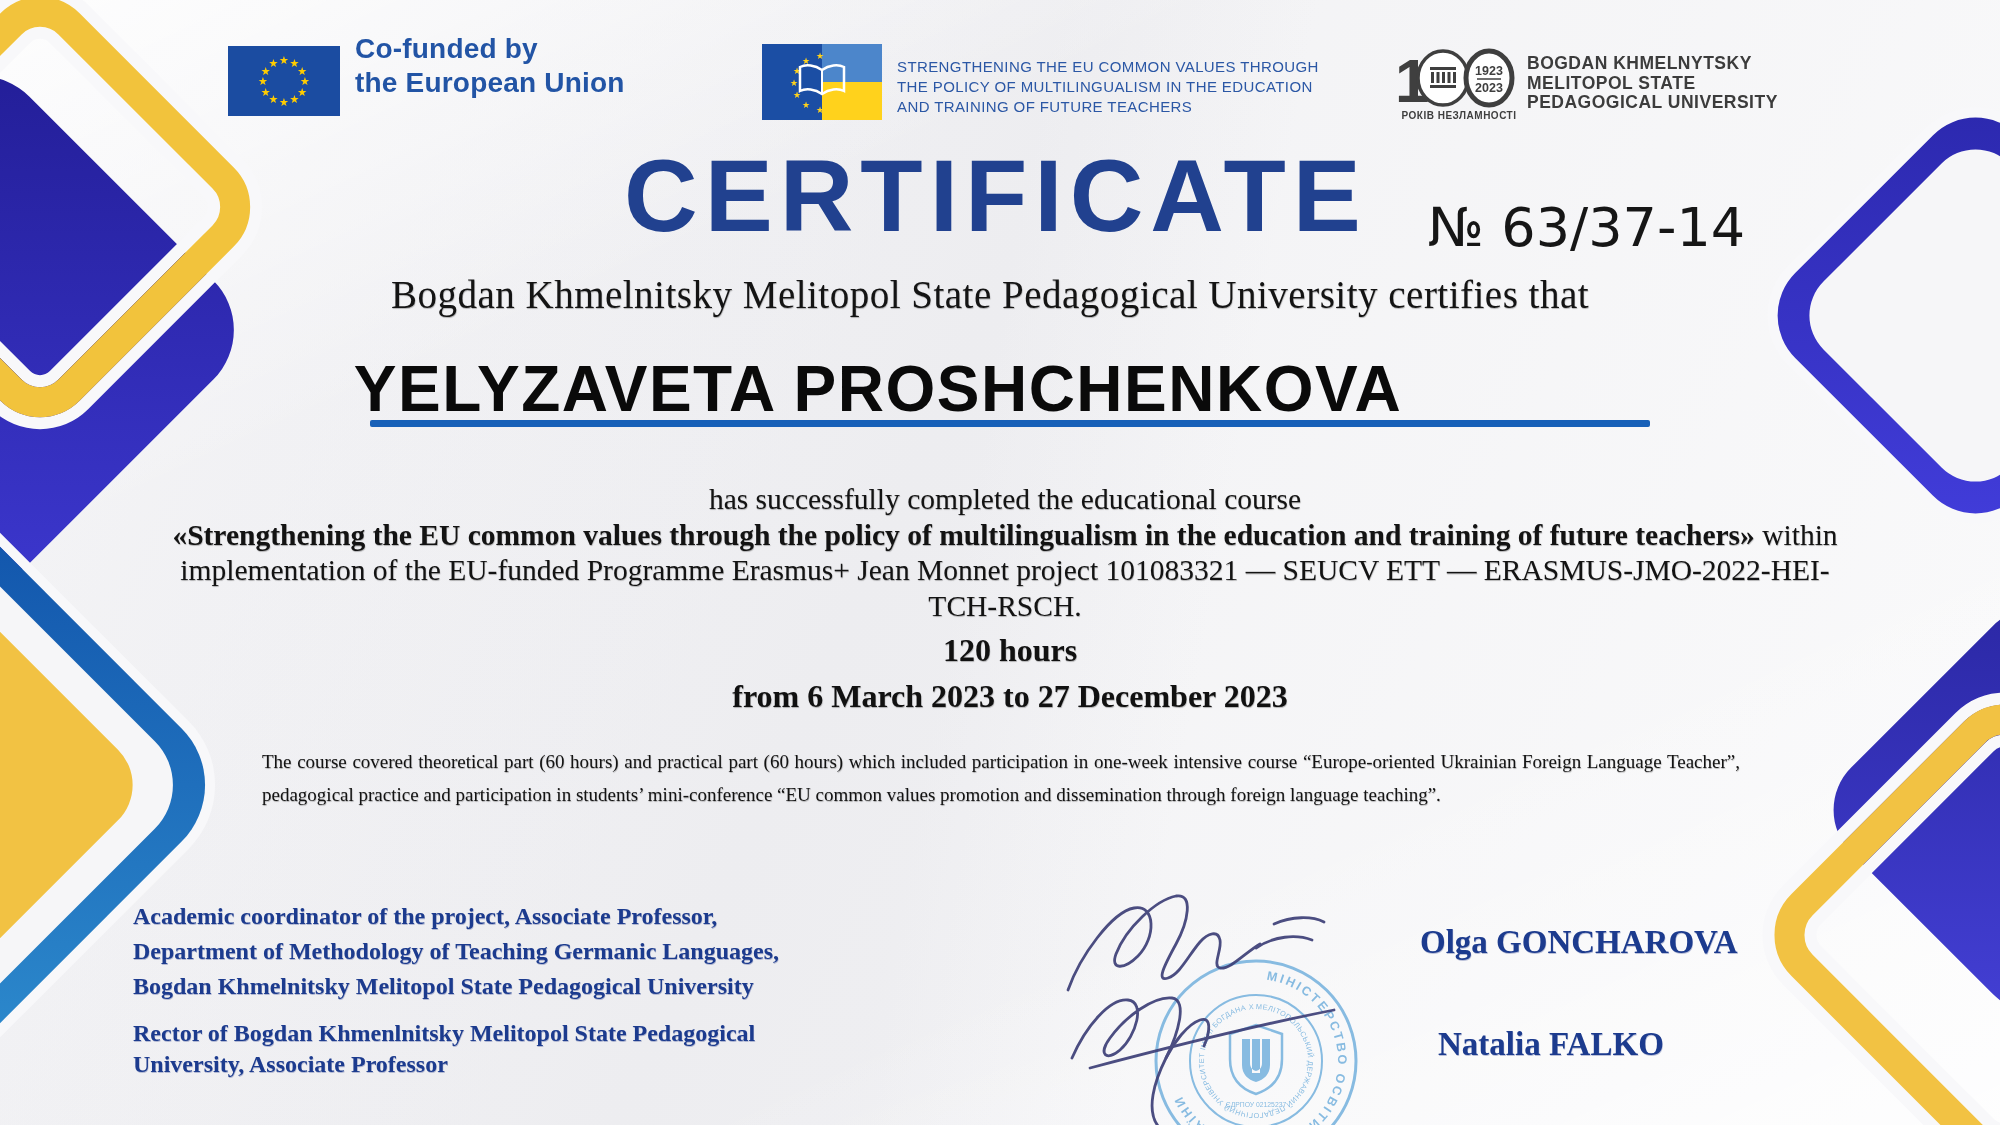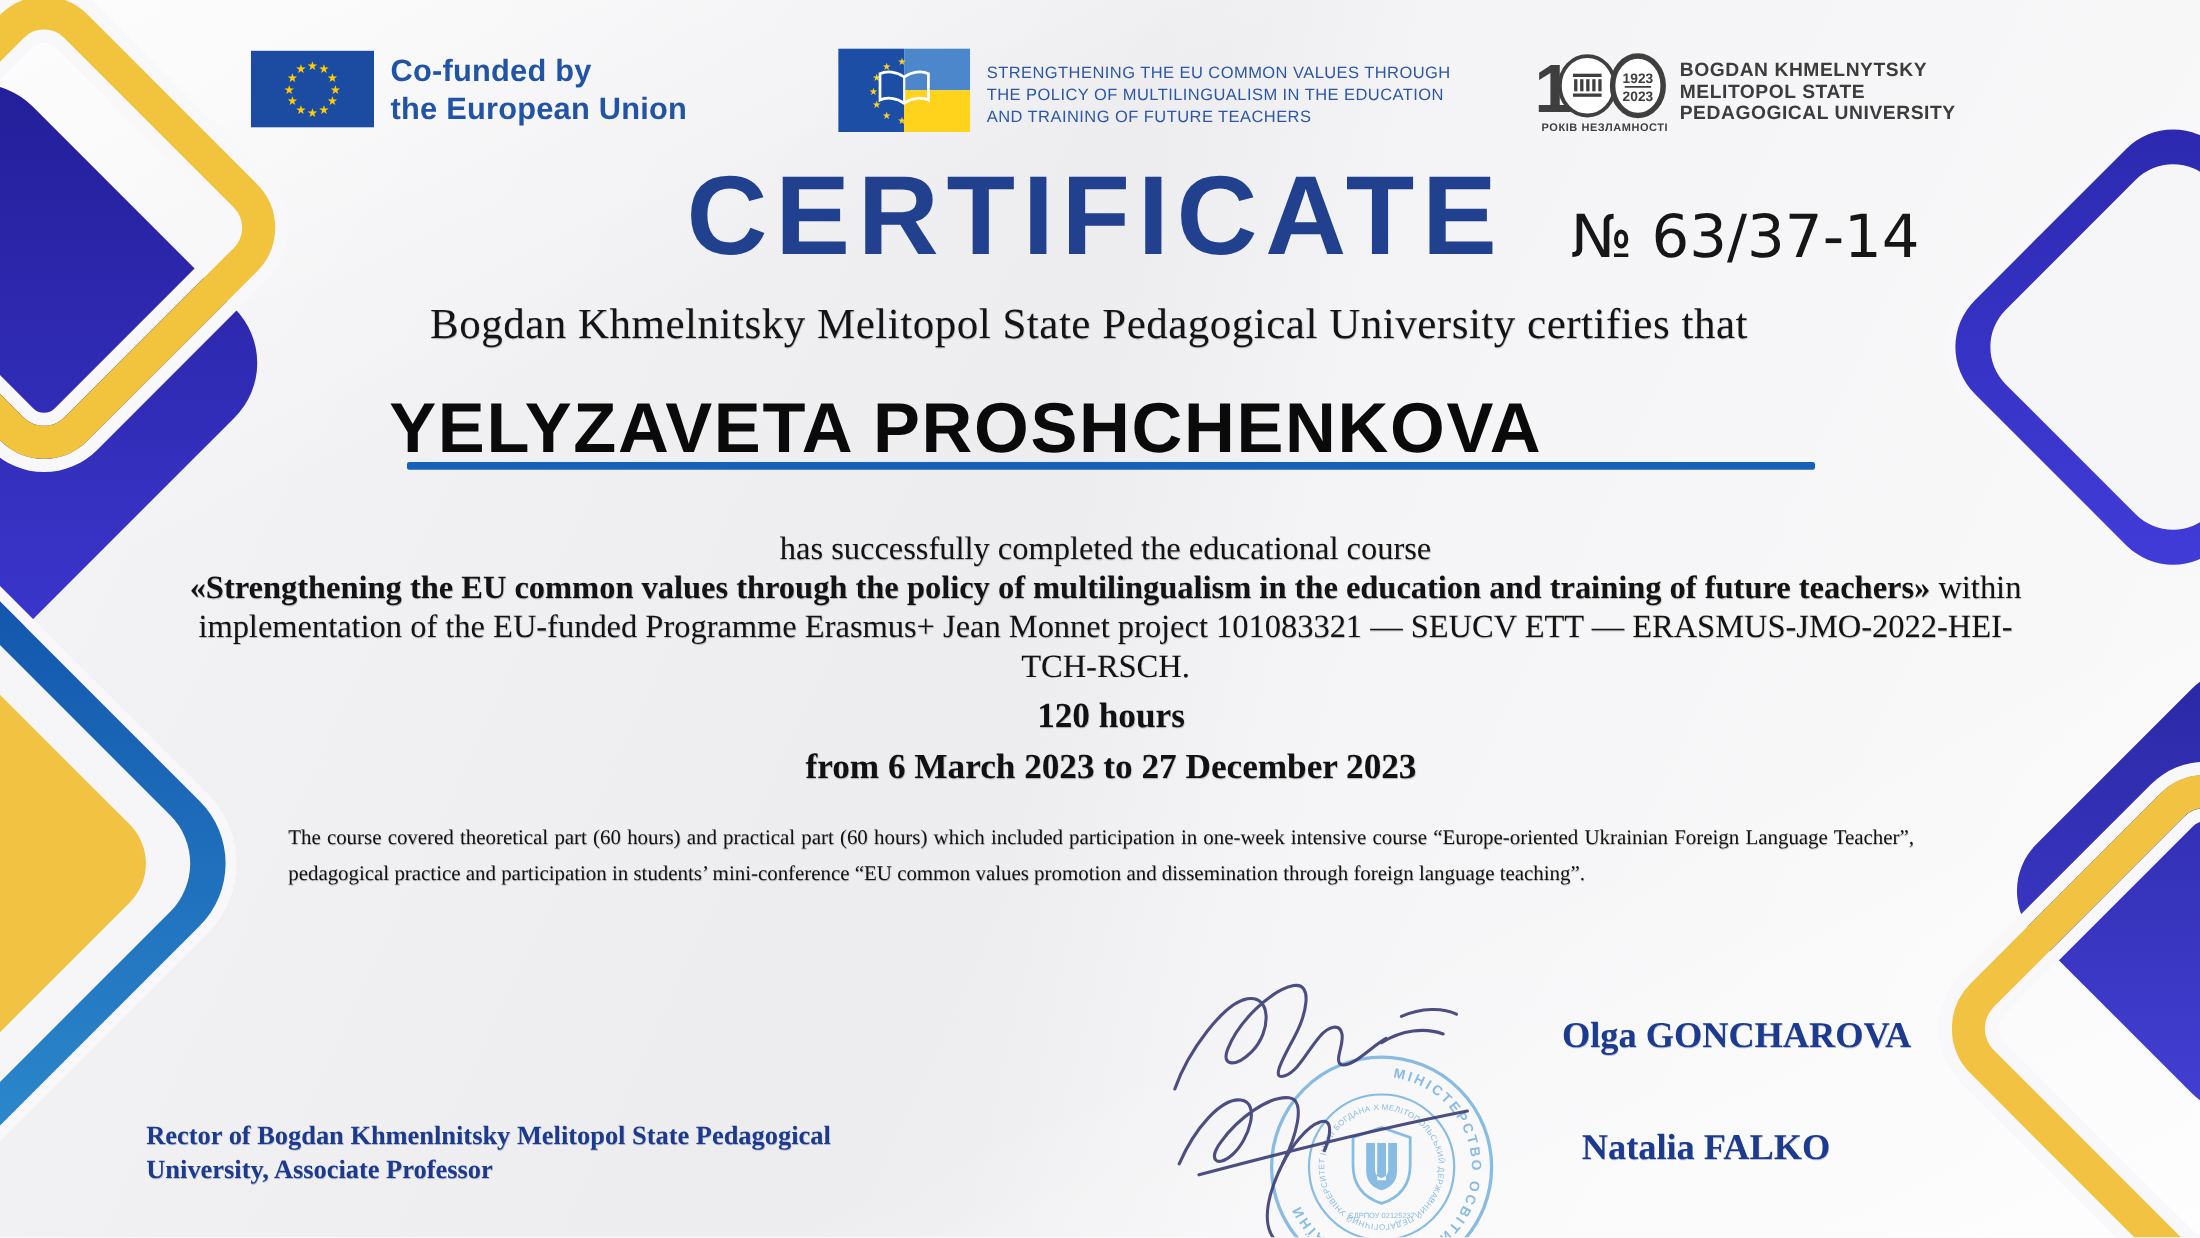--- a/index.html
+++ b/index.html
@@ -45,40 +45,40 @@
   }
   .deco-br-yellow{
     left:1825px;top:755px;width:300px;height:300px;border:30px solid #F2C243;
     border-radius:58px;z-index:3;
     box-shadow:0 0 0 12px #f8f8fa, inset 0 0 0 12px #f8f8fa;
   }
   .content{position:absolute;inset:0;z-index:10;}
   
   .eu-flag{position:absolute;left:228px;top:46px;}
   .eu-label{
-    position:absolute;left:355px;top:48px;font-family:"Liberation Sans",sans-serif;
+    position:absolute;left:355px;top:32px;font-family:"Liberation Sans",sans-serif;
     font-weight:bold;font-size:28px;line-height:34px;color:#2254A5;letter-spacing:.2px;
   }
   .proj-flag{position:absolute;left:762px;top:44px;}
   .proj-label{
     position:absolute;left:897px;top:57px;font-family:"Liberation Sans",sans-serif;
     font-weight:normal;font-size:15px;line-height:20px;color:#2B57A5;letter-spacing:.4px;
   }
   .uni-mark{position:absolute;left:1395px;top:46px;}
   .uni-label{
     position:absolute;left:1527px;top:54px;font-family:"Liberation Sans",sans-serif;
     font-weight:600;font-size:17.5px;line-height:19.5px;color:#3C3C3C;letter-spacing:.5px;
   }
   
   .title{
     position:absolute;left:612px;top:138px;font-family:"Liberation Sans",sans-serif;
     font-weight:bold;font-size:102px;letter-spacing:7px;color:#21418F;white-space:nowrap;margin-left:12px;
   }
   .cert-number{
-    position:absolute;left:1428px;top:184px;font-family:"DejaVu Sans",sans-serif;
+    position:absolute;left:1428px;top:196px;font-family:"DejaVu Sans",sans-serif;
     font-size:54px;color:#161616;white-space:nowrap;
   }
   .serif-shadow{text-shadow:.5px .8px .8px rgba(60,60,60,.35);}
   .certifies{
     position:absolute;left:0;top:272px;width:1980px;text-align:center;
     font-size:39px;letter-spacing:.5px;color:#141414;
   }
   .recipient{
     position:absolute;left:0;top:352px;width:1756px;text-align:center;
     font-family:"Liberation Sans",sans-serif;font-weight:900;font-size:64px;
@@ -221,20 +221,25 @@
     <div class="course-block serif-shadow">
       <span class="intro">has successfully completed the educational course</span>
       <b>«Strengthening the EU common values through the policy of multilingualism in the education and training of future teachers»</b><span> within implementation of the EU-funded Programme Erasmus+ Jean Monnet project 101083321 — SEUCV ETT — ERASMUS-JMO-2022-HEI-TCH-RSCH.</span>
     </div>
 
     <div class="hours serif-shadow">120 hours</div>
     <div class="dates serif-shadow">from 6 March 2023 to 27 December 2023</div>
 
     <div class="description serif-shadow">The course covered theoretical part (60 hours) and practical part (60 hours) which included participation in one-week intensive course “Europe-oriented Ukrainian Foreign Language Teacher”, pedagogical practice and participation in students’ mini-conference “EU common values promotion and dissemination through foreign language teaching”.</div>
 
+    <div class="role-block role-coordinator">
+      <div>Academic coordinator of the project, Associate Professor,</div>
+      <div>Department of Methodology of Teaching Germanic Languages,</div>
+      <div>Bogdan Khmelnitsky Melitopol State Pedagogical  University</div>
+    </div>
     <div class="role-block role-rector">
       <div>Rector of Bogdan Khmenlnitsky Melitopol State Pedagogical</div>
       <div>University, Associate Professor</div>
     </div>
 
     <svg class="stamp" width="212" height="212" viewBox="0 0 212 212">
       <defs>
         <path id="arcOuter" d="M106,24 a82,82 0 1,1 -0.1,0" fill="none"></path>
         <path id="arcInner" d="M106,54 a52,52 0 1,1 -0.1,0" fill="none"></path>
       </defs>

